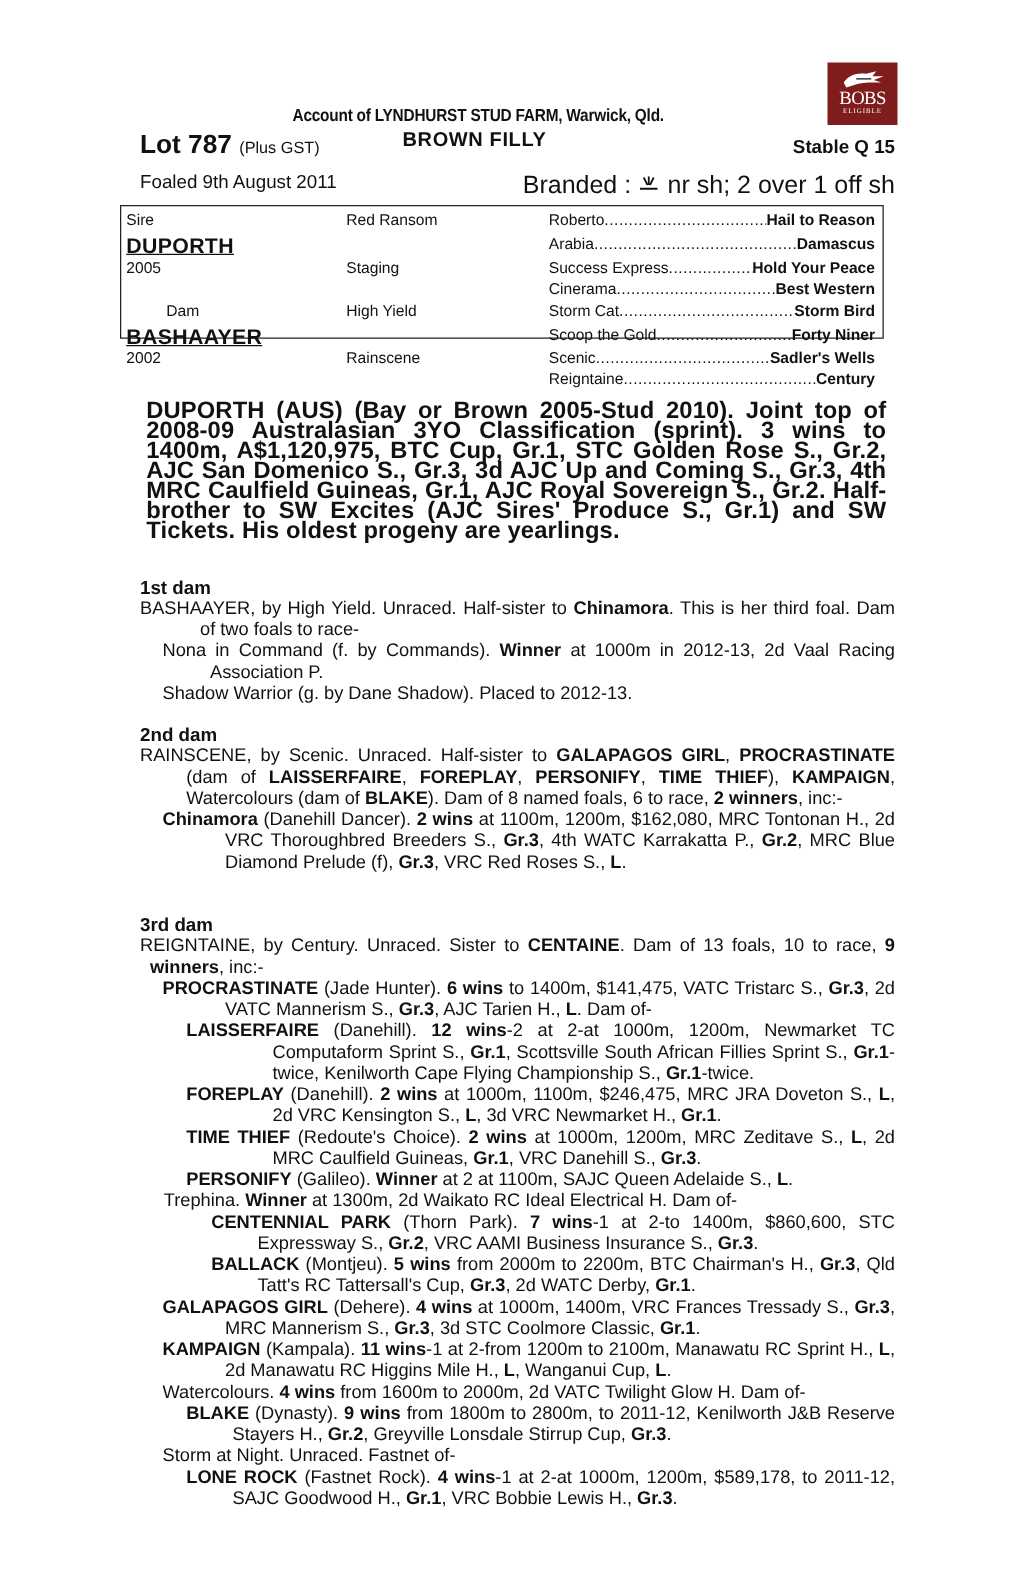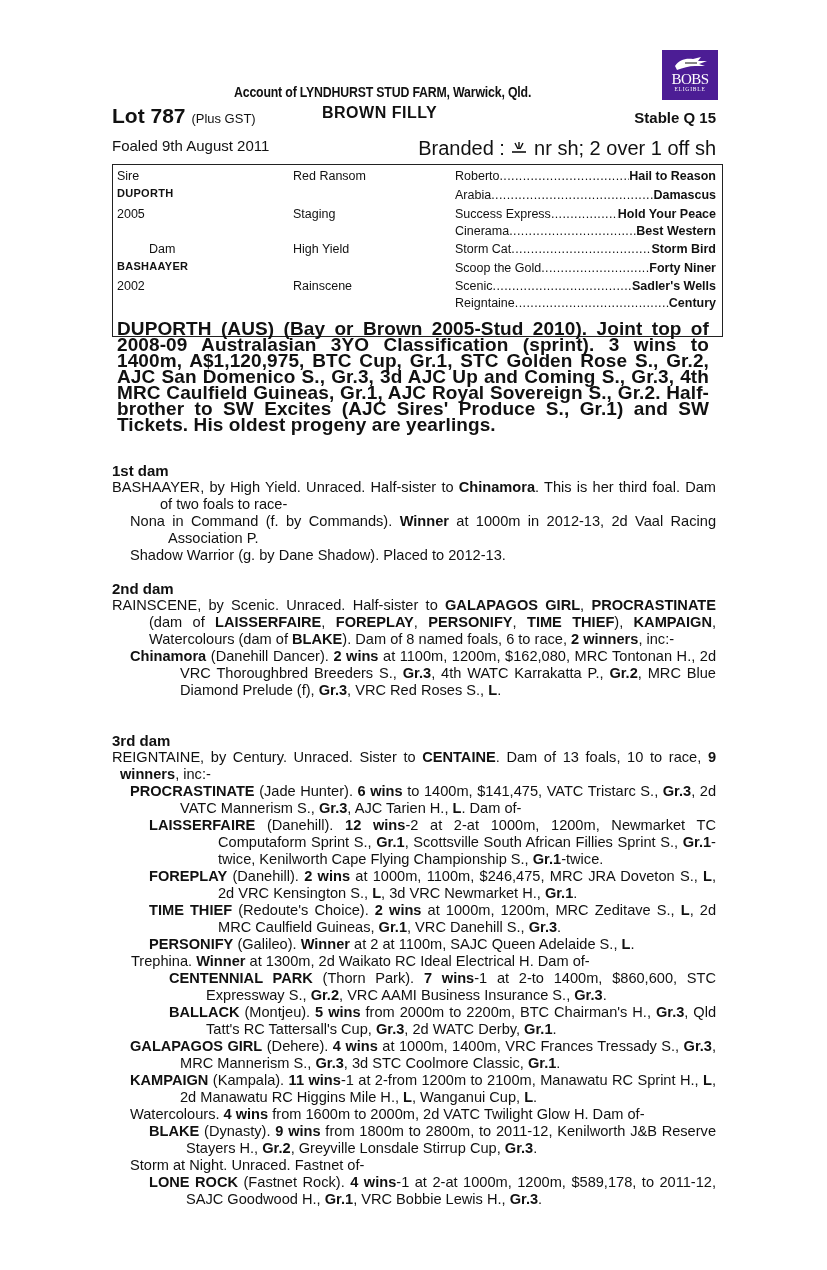--- a/index.html
+++ b/index.html
@@ -1,32 +1,32 @@
 <!DOCTYPE html>
 <html><head>
 <meta charset="utf-8">
 <style>
   html, body { margin: 0; padding: 0; background: #ffffff; }
   body { width: 827px; height: 1270px; position: relative; font-family: "Liberation Sans", sans-serif; color: #111; }
-  .logo { position: absolute; left: 662px; top: 50px; width: 56px; height: 50px; background: #4c1d95; color: #fff; text-align: center; }
+  .logo { position: absolute; left: 662px; top: 50px; width: 56px; height: 50px; background: #7f1d1d; color: #fff; text-align: center; }
   .logo svg { display: block; margin: 4px auto 0; }
   .logo .l1 { font-family: "Liberation Serif", serif; font-size: 15px; line-height: 14px; letter-spacing: -0.5px; }
   .logo .l2 { font-family: "Liberation Serif", serif; font-size: 5.5px; letter-spacing: 0.8px; line-height: 7px; }
   .account { position: absolute; left: 234px; top: 84px; font-size: 14px; font-weight: bold; letter-spacing: -0.2px; transform: scaleX(0.88); transform-origin: left; white-space: nowrap; }
   .lotline { position: absolute; left: 112px; top: 104px; width: 604px; height: 26px; }
   .lot { position: absolute; left: 0; top: 0; font-size: 21px; font-weight: 900; }
   .plusgst { font-size: 13px; font-weight: normal; }
   .horse { position: absolute; left: 210px; top: 0; font-size: 16px; font-weight: 700; letter-spacing: 0.5px; }
   .stable { position: absolute; right: 0; top: 5px; font-size: 15px; font-weight: 900; }
   .foaled { position: absolute; left: 112px; top: 137px; font-size: 15px; }
   .brand { position: absolute; right: 111px; top: 137px; font-size: 20px; white-space: nowrap; }
   .brand-mark { display: inline-block; width: 18px; height: 14px; vertical-align: -1px; }
-  .pedbox { position: absolute; left: 112px; top: 164px; width: 611px; height: 173px; border: 1.5px solid #222; box-sizing: border-box; font-size: 12.5px; }
+  .pedbox { position: absolute; left: 96px; top: 164px; width: 611px; height: 107px; border: 1.5px solid #222; box-sizing: border-box; font-size: 12.5px; }
   .pedcell { position: absolute; white-space: nowrap; }
-  .pedbig { font-size: 11px; font-weight: 900; letter-spacing: 0.3px; }
+  .pedbig { font-size: 17px; font-weight: 900; letter-spacing: 0.3px; text-decoration: underline; }
   .gg { position: absolute; left: 342px; width: 261px; display: flex; font-size: 12.5px; white-space: nowrap; }
   .gg .a { flex: none; }
   .gg .dots { flex: 1; overflow: hidden; }
   .gg .dots::before { content: "................................................................................"; letter-spacing: 0.4px; }
   .gg .b { flex: none; }
   .sire-note { position: absolute; left: 117px; top: 321px; width: 592px; font-size: 19px; font-weight: 900; line-height: 16px; text-align: justify; letter-spacing: 0.1px; }
   .section { position: absolute; left: 112px; width: 604px; font-size: 14.6px; line-height: 17px; margin-top: 32px; }
   .hd { font-weight: 900; font-size: 15px; }
   .p { text-align: justify; text-align-last: left; }
   .b { font-weight: 900; }

